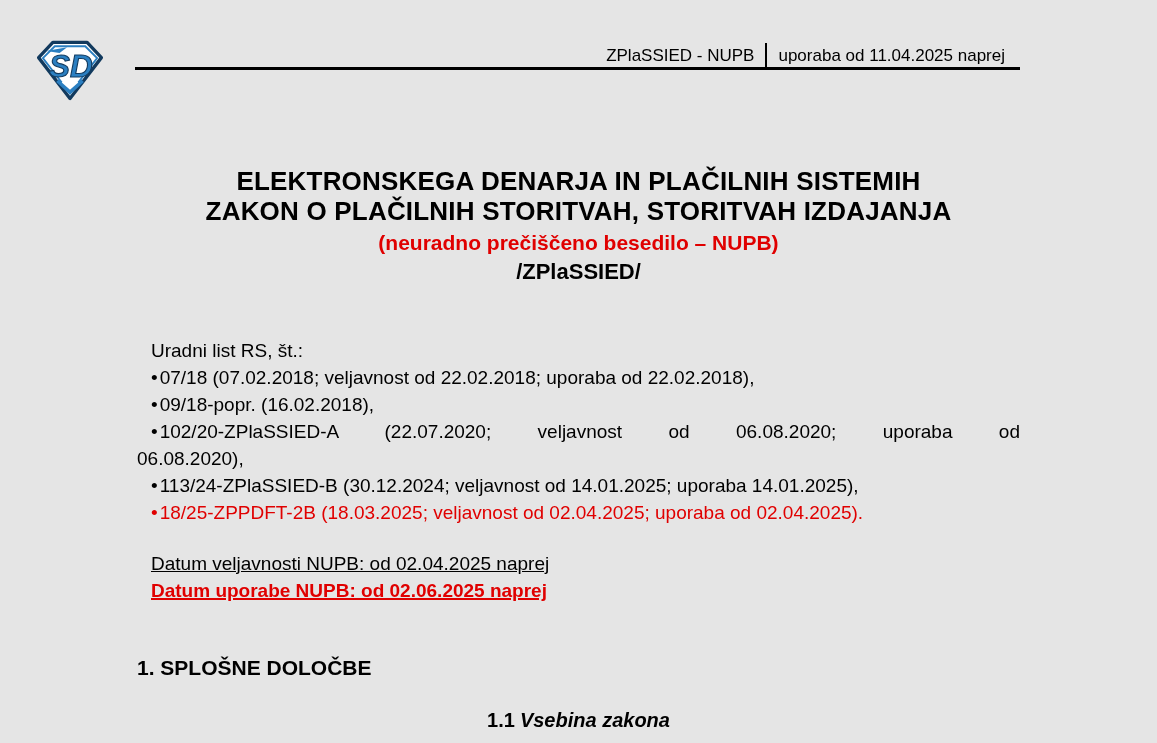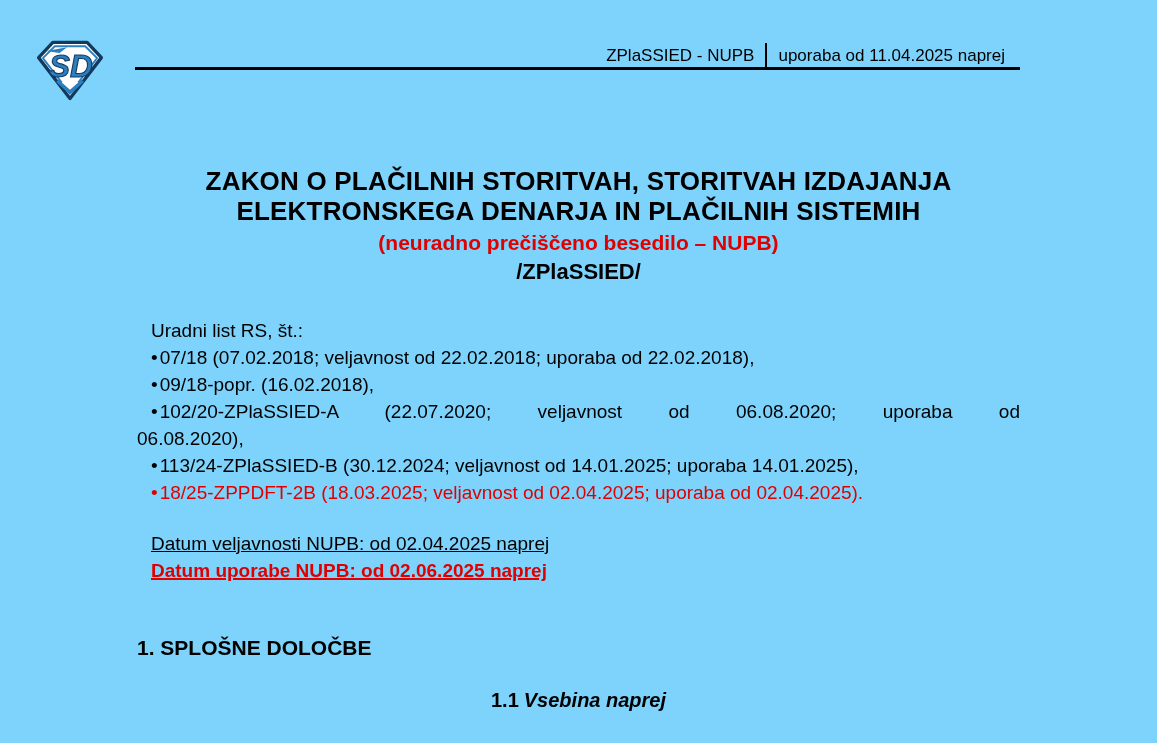--- a/index.html
+++ b/index.html
@@ -1,21 +1,21 @@
 <!DOCTYPE html>
 <html style="--accent-red: #e00000;"><head>
 <meta charset="utf-8">
 <style>
   * { margin: 0; padding: 0; box-sizing: border-box; }
   html, body { background: #ffffff; }
   .page {
     position: relative;
     width: 1157px;
     height: 743px;
-    background: #7dd3fc;
+    background: #e5e5e5;
     overflow: hidden;
     font-family: "Liberation Sans", sans-serif;
     color: #000000;
   }
 
   
   .logo {
     position: absolute;
     left: 31px;
     top: 37px;
@@ -76,21 +76,21 @@
   }
   .short-name {
     text-align: center;
     font-weight: bold;
     font-size: 22px;
     line-height: 26px;
     margin-top: 4px;
   }
 
   .gazette {
-    margin-top: 32px;
+    margin-top: 52px;
     font-size: 19px;
     line-height: 27px;
   }
   .line { font-size: 19px; line-height: 27px; }
   .ind { text-indent: 14px; }
   .b { margin-right: 2px; }
   .stretch {
     text-align: justify;
     text-align-last: justify;
   }
@@ -144,22 +144,22 @@
 
   <div class="header-text">
     <span>ZPlaSSIED - NUPB</span>
     <span class="header-sep"></span>
     <span>uporaba od 11.04.2025 naprej</span>
   </div>
   <div class="header-rule"></div>
 
   <div class="content">
 
+    <div class="title-line">ELEKTRONSKEGA DENARJA IN PLAČILNIH SISTEMIH</div>
     <div class="title-line">ZAKON O PLAČILNIH STORITVAH, STORITVAH IZDAJANJA</div>
-    <div class="title-line">ELEKTRONSKEGA DENARJA IN PLAČILNIH SISTEMIH</div>
     <div class="subtitle-red">(neuradno prečiščeno besedilo – NUPB)</div>
     <div class="short-name">/ZPlaSSIED/</div>
 
     <div class="gazette">
       <div class="line ind">Uradni list RS, št.:</div>
 
       <div class="line ind"><span class="b">•</span><span>07/18 (07.02.2018; veljavnost od 22.02.2018; uporaba od 22.02.2018),</span></div>
 
       <div class="line ind"><span class="b">•</span><span>09/18-popr. (16.02.2018),</span></div>
 
@@ -172,19 +172,19 @@
     </div>
 
     <div class="validity">
       <div class="line ind"><span class="u">Datum veljavnosti NUPB: od 02.04.2025 naprej</span></div>
       <div class="line ind"><span class="applies">Datum uporabe NUPB: od 02.06.2025 naprej</span></div>
     </div>
 
     <div class="chapter-heading">1. SPLOŠNE DOLOČBE</div>
 
     <div class="subchapter-heading">
-      <span>1.1</span><span class="it">Vsebina naprej</span>
+      <span>1.1</span><span class="it">Vsebina zakona</span>
     </div>
 
     <div class="article-heading">1. člen</div>
 
   </div>
 </div>
 
 </body></html>

